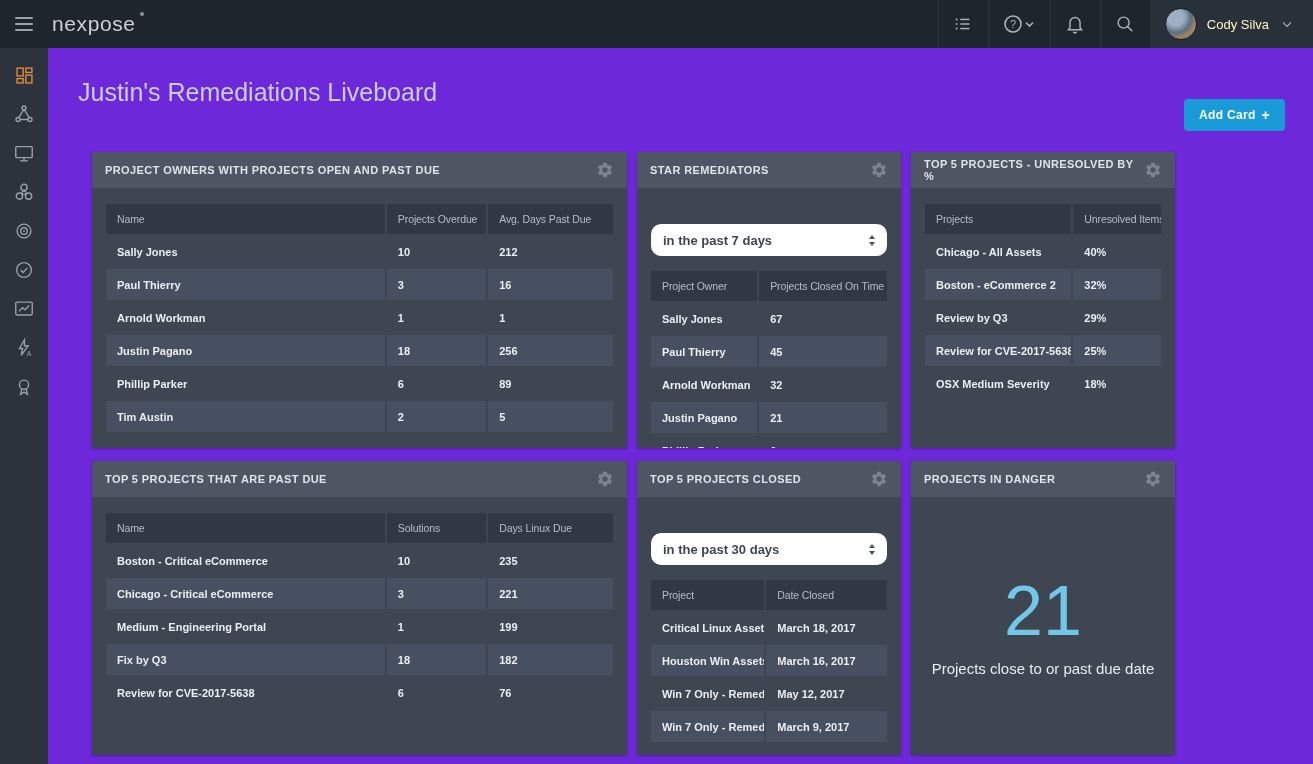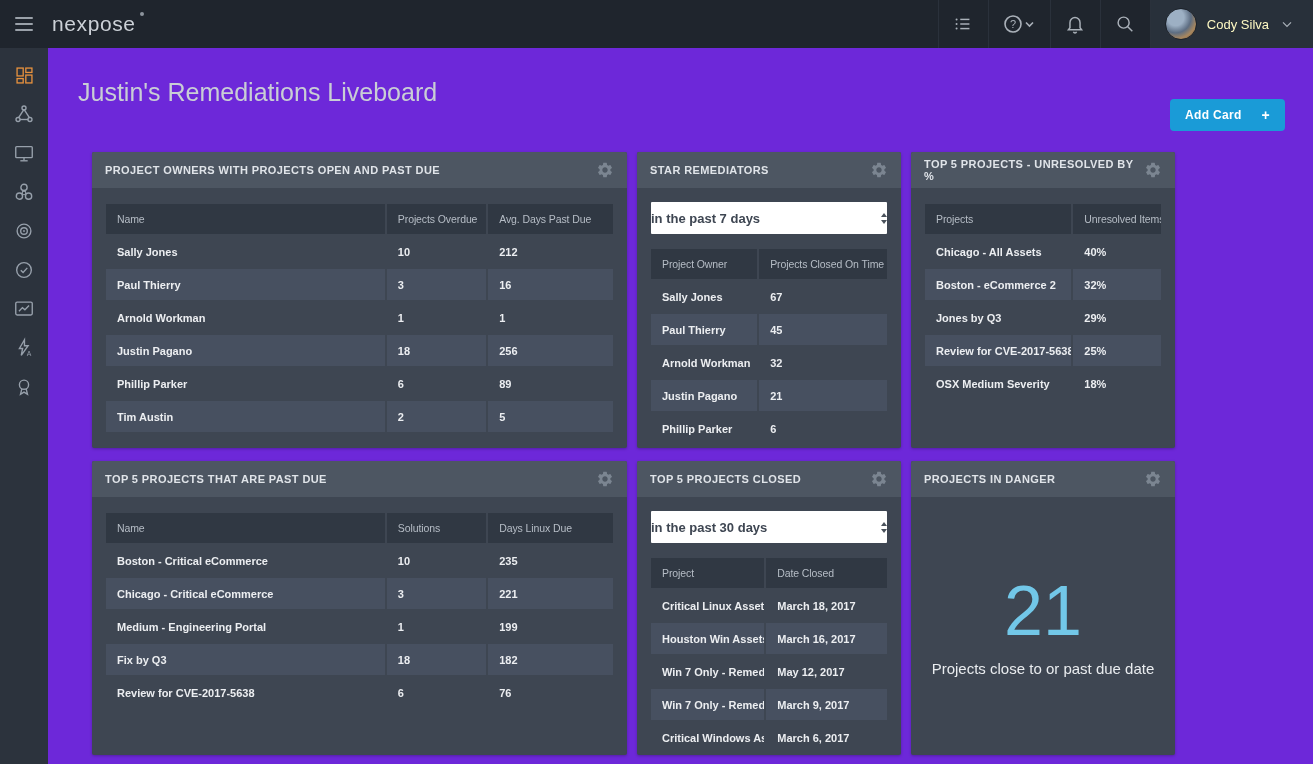--- a/index.html
+++ b/index.html
@@ -35,21 +35,21 @@
   .sb-item.active svg { stroke:#e8923e; }
   .sb-item svg text { stroke:none; fill:#97a0ab; font-size:7.5px; font-family:"Liberation Sans",sans-serif; }
 
   
   .main { position:absolute; left:48px; top:48px; right:0; bottom:0; background:#6d28d9; }
   .page-head { position:relative; height:104px; }
   .page-title { position:absolute; left:30px; top:30px; font-size:25px; font-weight:400; color:#c9ced5; }
   .add-card-btn { position:absolute; right:28px; top:51px; background:#1a9bd7; color:#fff; border:none;
                   border-radius:4px; padding:8px 15px; font-size:12px; font-weight:bold;
                   font-family:"Liberation Sans",sans-serif; letter-spacing:.3px; cursor:pointer;
-                  display:flex; gap:20px; align-items:center; }
+                  display:flex; gap:6px; align-items:center; }
   .add-card-btn .plus { font-size:14px; font-weight:bold; }
 
   .grid { margin-left:44px; display:grid; grid-template-columns:535px 264px 264px;
           grid-template-rows:296px 294px; column-gap:10px; row-gap:13px; }
 
   
   .card { background:#3e4652; border-radius:2px; display:flex; flex-direction:column; overflow:hidden;
           box-shadow:0 1px 3px rgba(0,0,0,.25); }
   .card-head { height:36px; flex:0 0 36px; background:#4d5662; display:flex; align-items:center;
                justify-content:space-between; padding:0 13px; }
@@ -64,23 +64,23 @@
        white-space:nowrap; overflow:hidden; }
   tbody tr:nth-child(even) { background:#475060; }
   th + th, td + td { border-left:2px solid #3e4652; }
 
   .t-c0 th:nth-child(1){width:55%} .t-c0 th:nth-child(2){width:20%} .t-c0 th:nth-child(3){width:25%}
   .t-c1 th:nth-child(1){width:45%} .t-c1 th:nth-child(2){width:55%}
   .t-c2 th:nth-child(1){width:62%} .t-c2 th:nth-child(2){width:38%}
   .t-c3 th:nth-child(1){width:55%} .t-c3 th:nth-child(2){width:20%} .t-c3 th:nth-child(3){width:25%}
   .t-c4 th:nth-child(1){width:48%} .t-c4 th:nth-child(2){width:52%}
 
-  .select { height:32px; flex:0 0 32px; background:#fff; border-radius:1px; margin-bottom:13px;
-            display:flex; align-items:center; justify-content:space-between; padding:0 0;
-            cursor:pointer; }
+  .select { height:32px; flex:0 0 32px; background:#fff; border-radius:10px; margin-bottom:13px;
+            display:flex; align-items:center; justify-content:space-between; padding:0 12px;
+            cursor:pointer;margin-top:22px; }
   .select .sel-label { color:#3e4652; font-size:13px; font-weight:600; }
   .spinner { display:flex; flex-direction:column; gap:3px; align-items:center; }
   .spinner .up { width:0; height:0; border-left:3.5px solid transparent; border-right:3.5px solid transparent;
                  border-bottom:4.5px solid #4a525c; }
   .spinner .down { width:0; height:0; border-left:3.5px solid transparent; border-right:3.5px solid transparent;
                    border-top:4.5px solid #4a525c; }
 
   .danger-body { align-items:center; justify-content:center; }
   .big-number { font-size:70px; font-weight:300; color:#72c7e8; line-height:1; }
   .danger-caption { margin-top:14px; font-size:15px; color:#e9ecef; }
@@ -341,21 +341,21 @@
           <tbody>
               <tr>
                 <td>Chicago - All Assets</td>
                 <td>40%</td>
               </tr>
               <tr>
                 <td>Boston - eCommerce 2</td>
                 <td>32%</td>
               </tr>
               <tr>
-                <td>Jones by Q3</td>
+                <td>Review by Q3</td>
                 <td>29%</td>
               </tr>
               <tr>
                 <td>Review for CVE-2017-5638</td>
                 <td>25%</td>
               </tr>
               <tr>
                 <td>OSX Medium Severity</td>
                 <td>18%</td>
               </tr>

